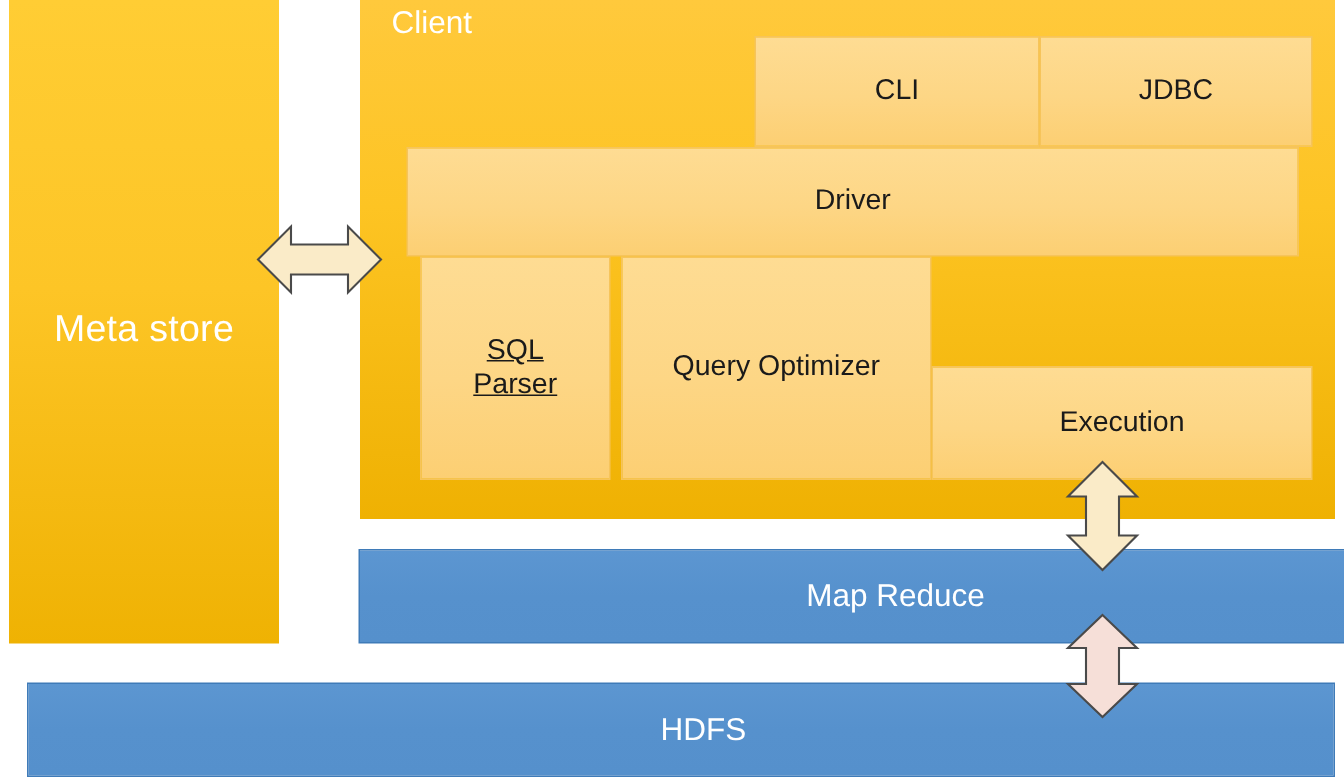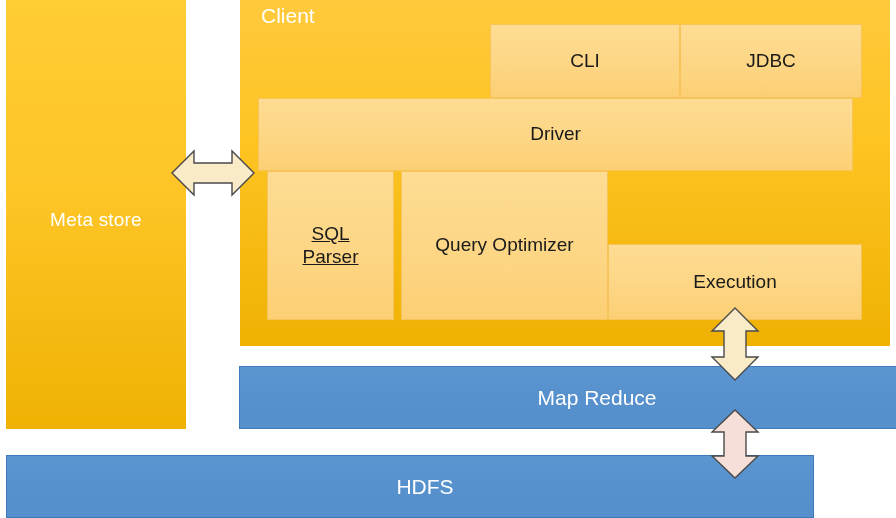--- a/index.html
+++ b/index.html
@@ -25,21 +25,21 @@
     top: 0px;
     width: 180px;
     height: 429px;
     background: linear-gradient(to bottom, #FFCD34 0%, #FDC526 45%, #EFB203 100%);
     display: flex;
     align-items: center;
     justify-content: center;
   }
   .metastore .label {
     color: #ffffff;
-    font-size: 19px;
+    font-size: 25px;
     letter-spacing: 0.2px;
     margin-top: 10px;
   }
 
   
   .client-panel {
     position: absolute;
     left: 240px;
     top: 0px;
     width: 650px;
@@ -60,20 +60,21 @@
     background: linear-gradient(to bottom, #FEDC93 0%, #FDD685 55%, #FCCF73 100%);
     border: 1px solid #F6C45B;
     box-sizing: border-box;
     display: flex;
     align-items: center;
     justify-content: center;
     text-align: center;
     color: #1a1a1a;
     font-size: 19px;
     line-height: 1.18;
+    margin-left: 13px;
   }
   .ibox.cli      { left: 490px; top: 24px;  width: 190px; height: 74px; }
   .ibox.jdbc     { left: 680px; top: 24px;  width: 182px; height: 74px; }
   .ibox.driver   { left: 258px; top: 98px;  width: 595px; height: 73px; }
   .ibox.sqlparser{ left: 267px; top: 171px; width: 127px; height: 149px; text-decoration: underline; }
   .ibox.optimizer{ left: 401px; top: 171px; width: 207px; height: 149px; }
   .ibox.physical { left: 608px; top: 171px; width: 254px; height: 73px; }
   .ibox.execution{ left: 608px; top: 244px; width: 254px; height: 76px; }
 
   
@@ -82,21 +83,21 @@
     background: linear-gradient(to bottom, #5C96D1 0%, #5691CD 50%, #5590CC 100%);
     border: 1px solid #3F7BB8;
     box-sizing: border-box;
     display: flex;
     align-items: center;
     justify-content: center;
     color: #ffffff;
     font-size: 21px;
   }
   .bluebar.mapreduce { left: 239px; top: 366px; width: 716px; height: 63px; }
-  .bluebar.hdfs      { left: 6px;   top: 455px; width: 808px; height: 63px; padding-left: 30px; }
+  .bluebar.hdfs      { left: 18px;   top: 455px; width: 872px; height: 63px; padding-left: 30px; }
 
   
   .arrow {
     position: absolute;
   }
   .arrow svg { display: block; }
 
   .arrow.h-meta-client { left: 170px; top: 146px; width: 86px;  height: 54px; }
   .arrow.v-exec-mr     { left: 707px; top: 306px; width: 56px;  height: 76px; }
   .arrow.v-mr-hdfs     { left: 707px; top: 408px; width: 56px;  height: 72px; }

